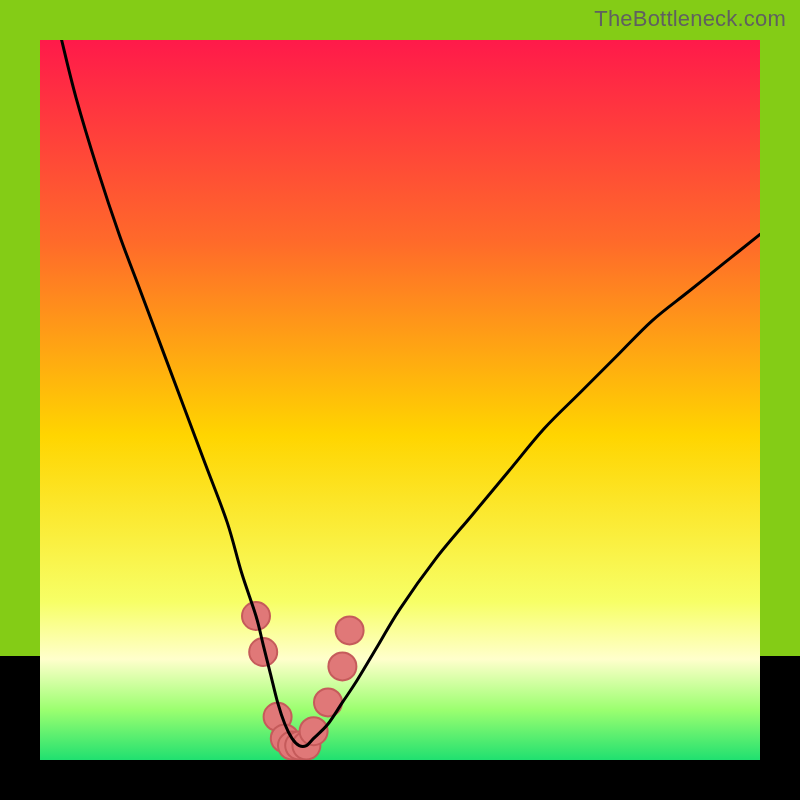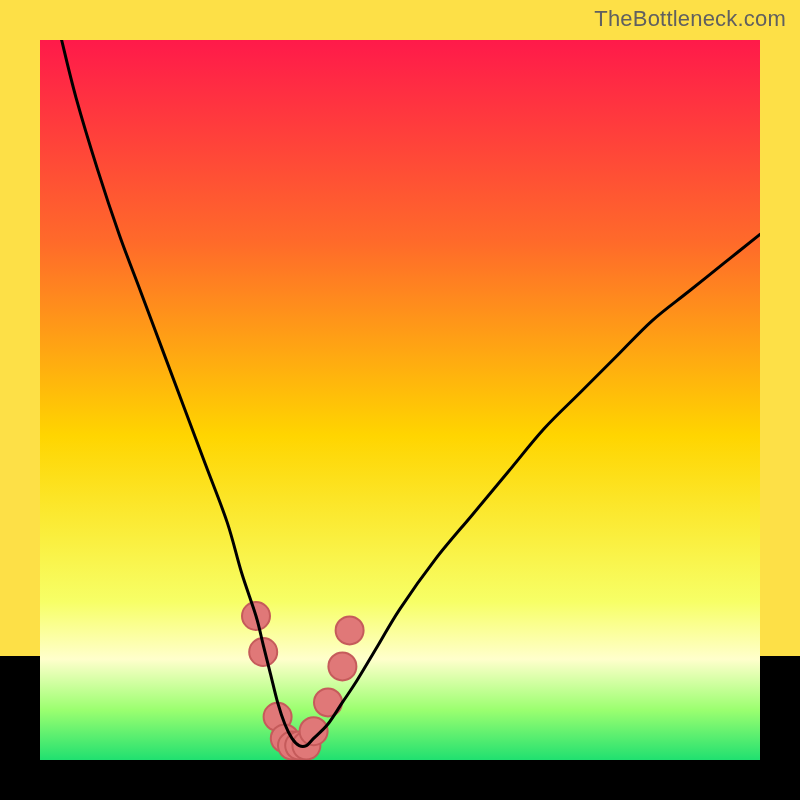--- a/index.html
+++ b/index.html
@@ -8,21 +8,21 @@
     width: 800px;
     height: 800px;
     background: #000000;
     overflow: hidden;
     font-family: Arial, Helvetica, sans-serif;
   }
   .stage {
     position: relative;
     width: 800px;
     height: 656px;
-    background: #fde047;
+    background: #84cc16;
   }
   .plot-area {
     position: absolute;
     left: 40px;
     top: 40px;
     width: 720px;
     height: 720px;
   }
   .watermark {
     position: absolute;

